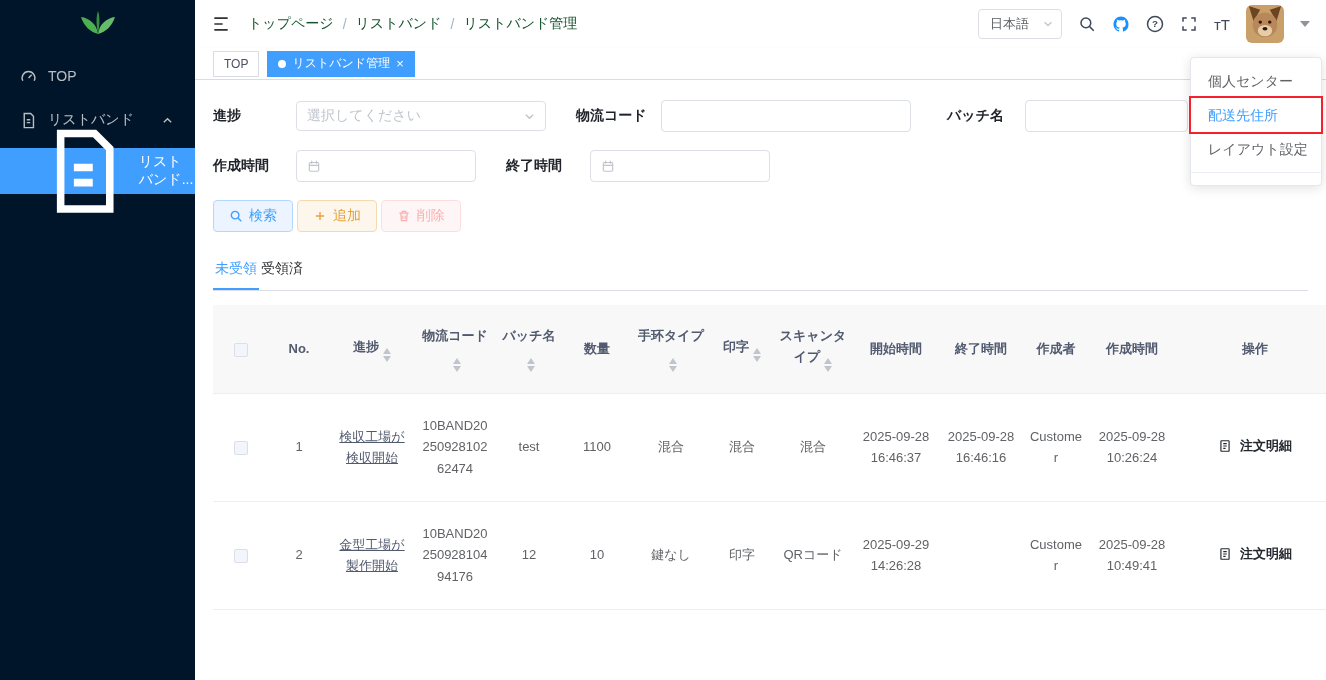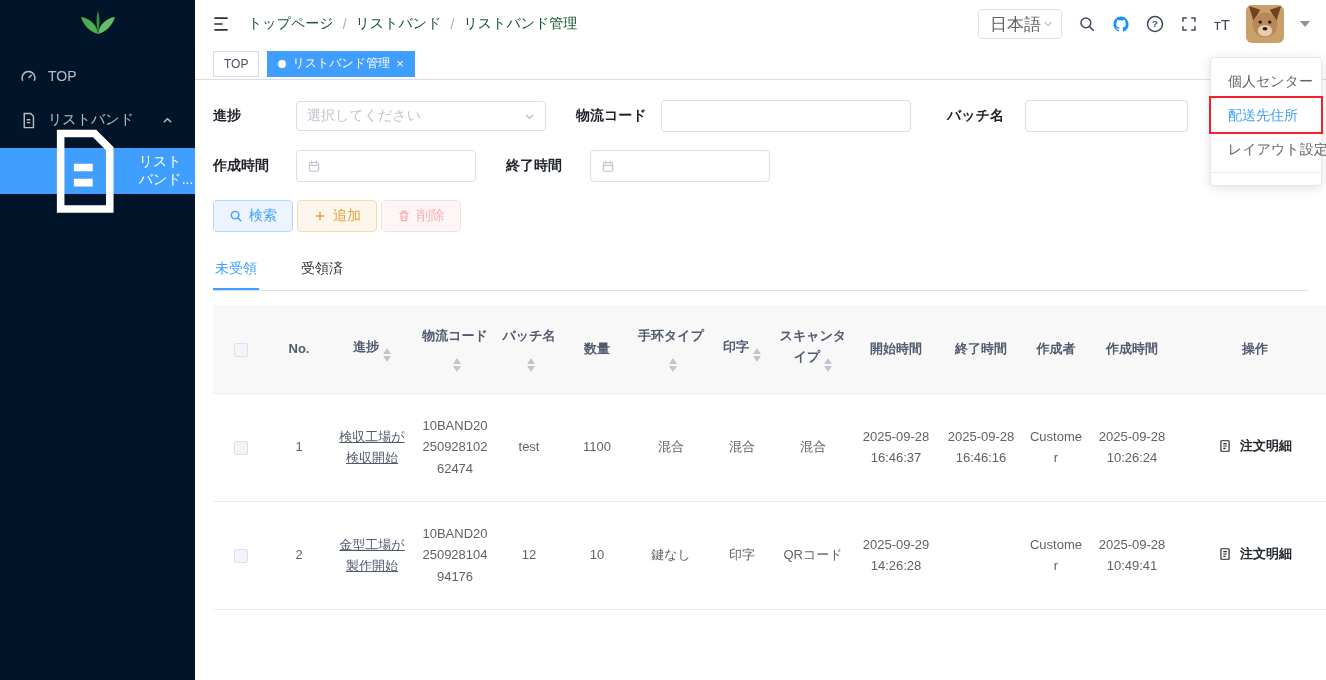--- a/index.html
+++ b/index.html
@@ -27,21 +27,21 @@
 
   .topbar { height:48px; display:flex; align-items:center; padding:0 16px; background:#fff; }
   .collapse-btn { width:20px; height:20px; cursor:pointer; }
   .breadcrumb { margin-left:17px; display:flex; align-items:center; font-size:14px; }
   .breadcrumb .crumb { color:#14532d; cursor:pointer; }
   .breadcrumb .crumb.last { cursor:default; }
   .breadcrumb .sep { margin:0 9px; color:#9fb3c8; }
   .topbar-right { margin-left:auto; display:flex; align-items:center; gap:16px; }
   .lang-select { width:84px; height:30px; border:1px solid #dcdfe6; border-radius:4px;
                  display:flex; align-items:center; justify-content:space-between;
-                 padding:0 8px 0 11px; font-size:17px; color:#606266; cursor:pointer; }
+                 padding:0 8px 0 11px; font-size:13px; color:#606266; cursor:pointer; }
   .hicon { width:18px; height:18px; cursor:pointer; display:block; }
   .fontsize-ic { font-size:15px; color:#40485b; cursor:pointer; letter-spacing:0; }
   .avatar { width:38px; height:38px; border-radius:6px; overflow:hidden; cursor:pointer; flex:0 0 38px; }
   .avatar svg { display:block; }
   .caret-down { width:0; height:0; border-left:5px solid transparent; border-right:5px solid transparent;
                 border-top:6px solid #909399; cursor:pointer; }
 
   .tagbar { height:32px; display:flex; align-items:center; padding:0 18px; background:#fff;
             border-bottom:1px solid #d8dce5; box-shadow:0 1px 3px rgba(0,0,0,.06); }
   .tag { height:26px; display:inline-flex; align-items:center; gap:6px; padding:0 10px;
@@ -67,21 +67,21 @@
   .btn { height:32px; border-radius:4px; display:inline-flex; align-items:center; gap:6px;
          padding:0 15px; font-size:14px; cursor:pointer; border:1px solid transparent;
          font-family:inherit; background:#fff; }
   .btn svg { width:14px; height:14px; }
   .btn-search { color:#409eff; background:#ecf5ff; border-color:#b3d8ff; }
   .btn-add { color:#e6a23c; background:#fdf6ec; border-color:#f5dab1; }
   .btn-delete { color:#f56c6c; background:#fef0f0; border-color:#fbc4c4; opacity:.55; cursor:not-allowed; }
   .btn-row { margin-bottom:22px; }
   .btn-row .btn { }
 
-  .list-tabs { display:flex; gap:40px; border-bottom:1px solid #dcdfe6; margin-right:18px; margin-bottom:0; }
+  .list-tabs { display:flex; border-bottom:1px solid #dcdfe6; margin-right:18px; margin-bottom:0; }
   .ltab { padding:6px 2px 10px; font-size:14px; color:#303133; cursor:pointer; }
   .ltab.active { color:#409eff; border-bottom:2px solid #409eff; font-weight:400; }
 
   
   .table-wrap { width:100%; overflow:hidden; margin-top:14px; }
   table { border-collapse:collapse; table-layout:fixed; width:1122px; }
   th, td { border-bottom:1px solid #ebeef5; text-align:center; vertical-align:middle;
            font-size:13px; padding:10px 5px; line-height:1.65; }
   thead th { background:#f8f8f9; color:#515a6e; font-weight:700; height:88px; }
   tbody td { color:#606266; height:108px; }
@@ -92,21 +92,21 @@
               border-right:4.5px solid transparent; }
   .sorter .up { border-bottom:6px solid #c0c4cc; margin-bottom:2px; }
   .sorter .dn { border-top:6px solid #c0c4cc; }
   .checkbox { display:inline-block; width:14px; height:14px; border:1px solid #dcdfe6;
               border-radius:2px; background:#f2f6fc; cursor:pointer; vertical-align:middle; }
   .action-link { display:inline-flex; align-items:center; gap:8px; font-weight:700;
                  color:#24292f; cursor:pointer; white-space:nowrap; }
   .action-link svg { width:14px; height:14px; flex:0 0 14px; }
 
   
-  .user-menu { position:absolute; top:57px; right:4px; width:112px; background:#fff;
+  .user-menu { position:absolute; top:57px; right:4px; width:132px; background:#fff;
                border:1px solid #e4e7ed; border-radius:4px; padding:6px 0;
                box-shadow:0 2px 12px rgba(0,0,0,.12); z-index:20; }
   .um-item { height:34px; line-height:34px; padding:0 17px; font-size:14px; color:#606266;
              cursor:pointer; white-space:nowrap; }
   .um-item.highlighted { color:#409eff; outline:2px solid #f5222d; outline-offset:0; }
   .um-divider { border-top:1px solid #ebeef5; margin:6px 0; }
 </style>
 </head>
 <body>
 

